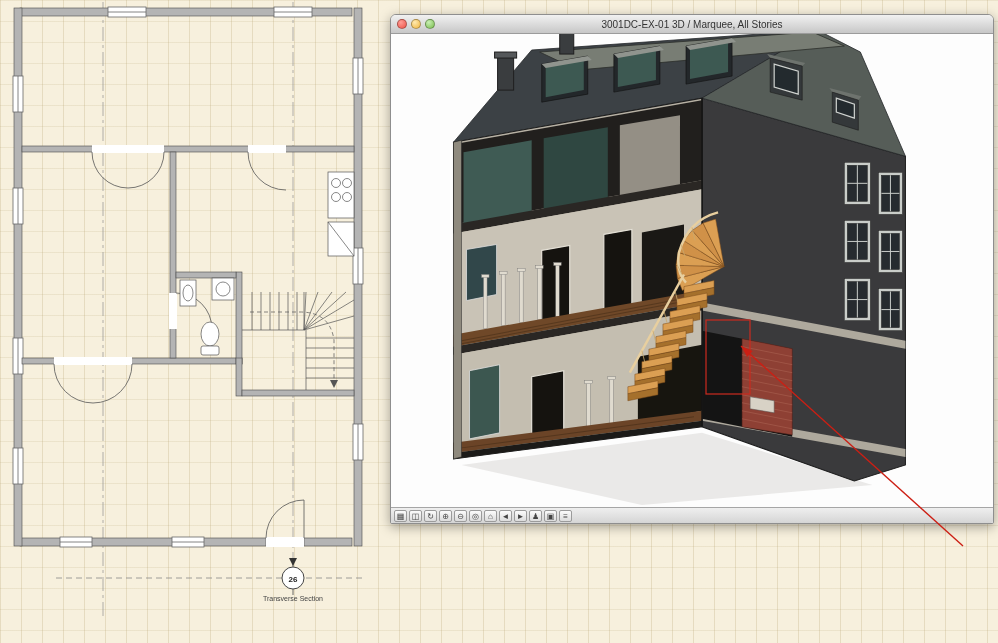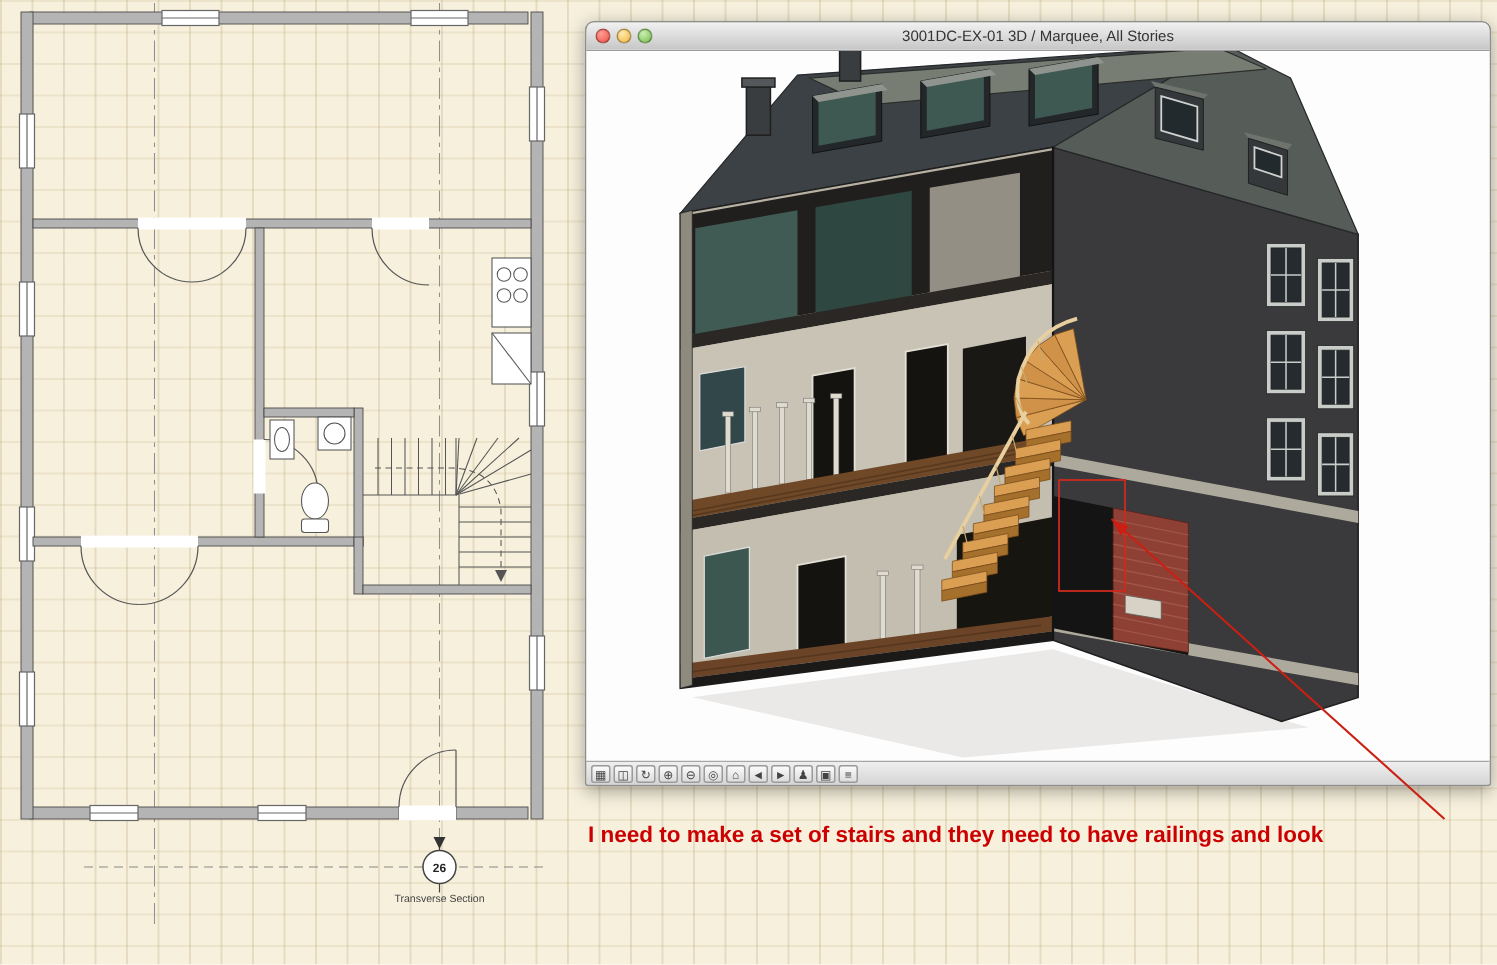--- a/index.html
+++ b/index.html
@@ -395,21 +395,20 @@
       <span class="tool">⌂</span>
       <span class="tool">◄</span>
       <span class="tool">►</span>
       <span class="tool">♟</span>
       <span class="tool">▣</span>
       <span class="tool">≡</span>
     </div>
   </div>
 
   <div class="annotation">
-    <div>I need to make a set of stairs and they need to have railings and look</div>
   </div>
 
   <svg class="overlay" width="998" height="643" viewBox="0 0 998 643">
     <rect x="706" y="320" width="44" height="74" fill="none" stroke="#cc2a1e" stroke-width="1.2"></rect>
     <line x1="963" y1="546" x2="741" y2="346" stroke="#cc1f14" stroke-width="1.4"></line>
     <polygon points="741,346 752.6,351 747.2,357" fill="#cc1f14"></polygon>
   </svg>
 
 </div>
 

